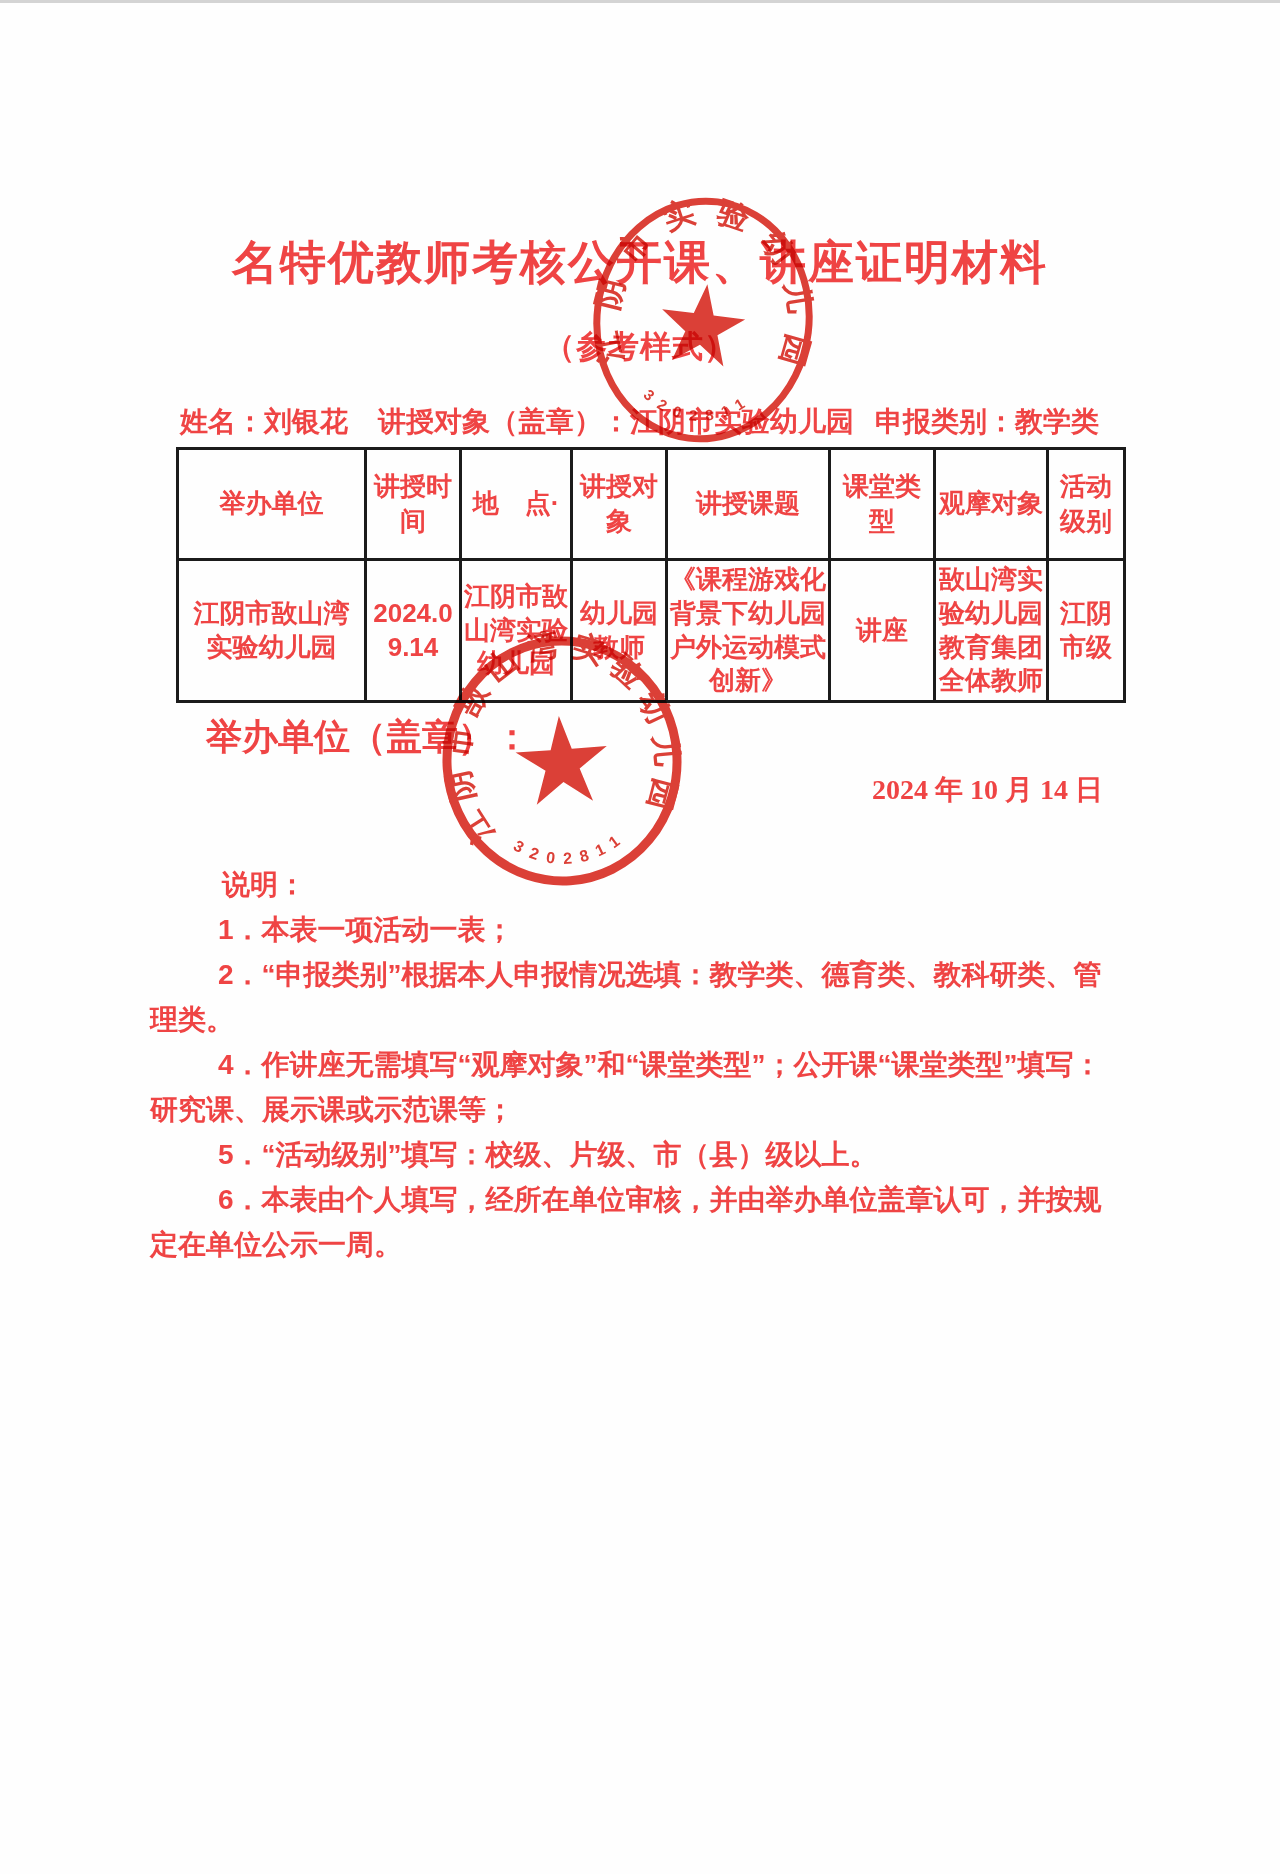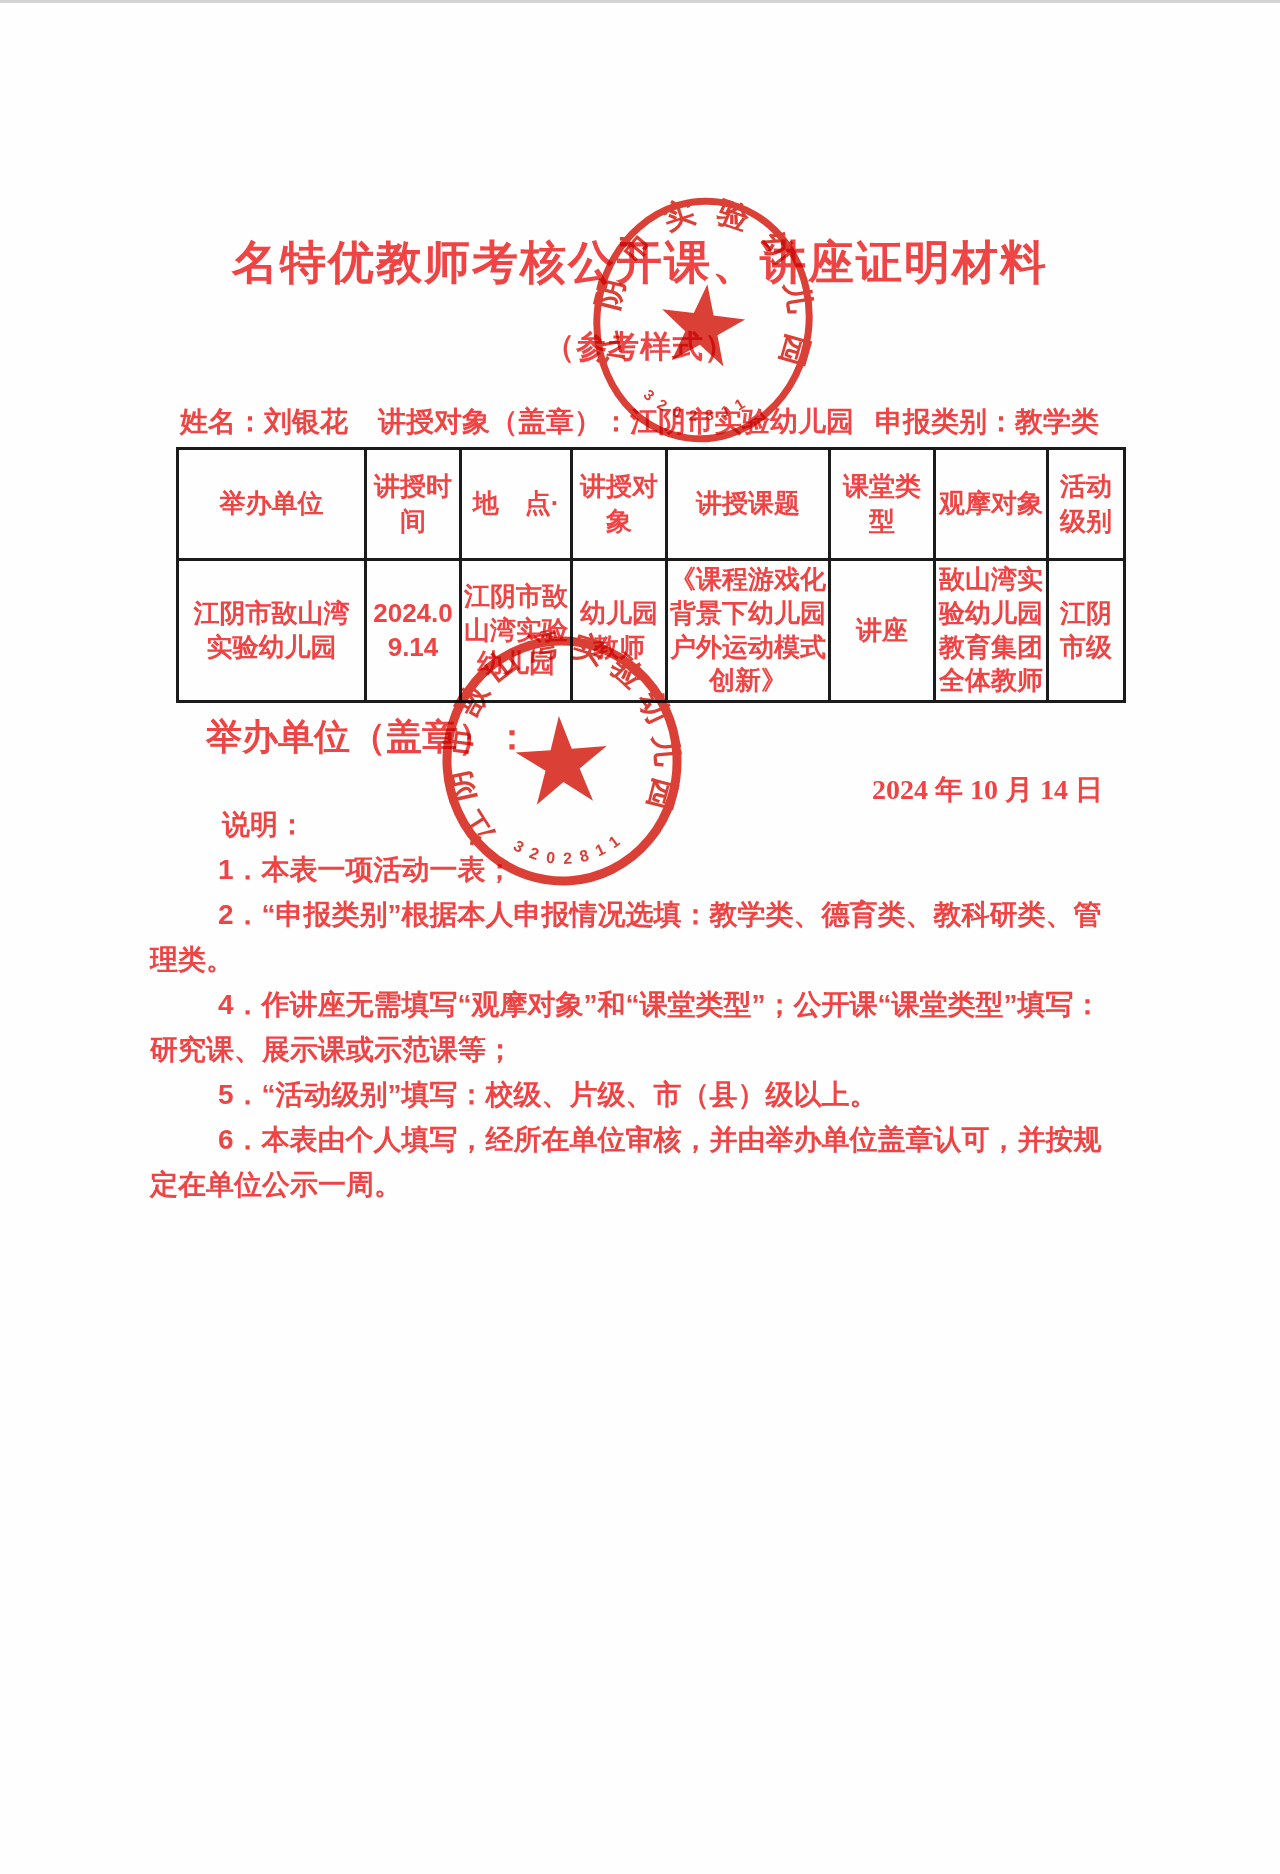--- a/index.html
+++ b/index.html
@@ -30,21 +30,21 @@
     padding:2px;word-break:break-all;
   }
   table.cert th{font-size:26px;font-weight:bold;height:104px;line-height:1.35;}
   table.cert td{font-size:26px;font-weight:600;height:132px;line-height:1.3;}
   .organizer{position:absolute;left:206px;top:713px;font-size:36px;font-weight:bold;}
   .date{
     position:absolute;left:872px;top:771px;font-size:28px;font-weight:600;
     font-family:"Liberation Serif", serif;white-space:nowrap;
   }
   .notes{
-    position:absolute;left:150px;top:802px;width:968px;
+    position:absolute;left:150px;top:862px;width:968px;
     font-size:28px;font-weight:600;line-height:45px;
   }
   .notes p{margin:0;text-indent:68px;}
   .notes p.heading{text-indent:72px;font-weight:bold;}
   .stamp{position:absolute;mix-blend-mode:multiply;opacity:0.88;}
   .stamp-top{left:586px;top:190px;width:234px;height:260px;transform:rotate(7deg);}
   .stamp-bottom{left:436px;top:630px;width:252px;height:262px;transform:rotate(-4deg);}
   .stamp text{font-family:"Liberation Sans", sans-serif;font-weight:bold;}
 </style>
 </head>

